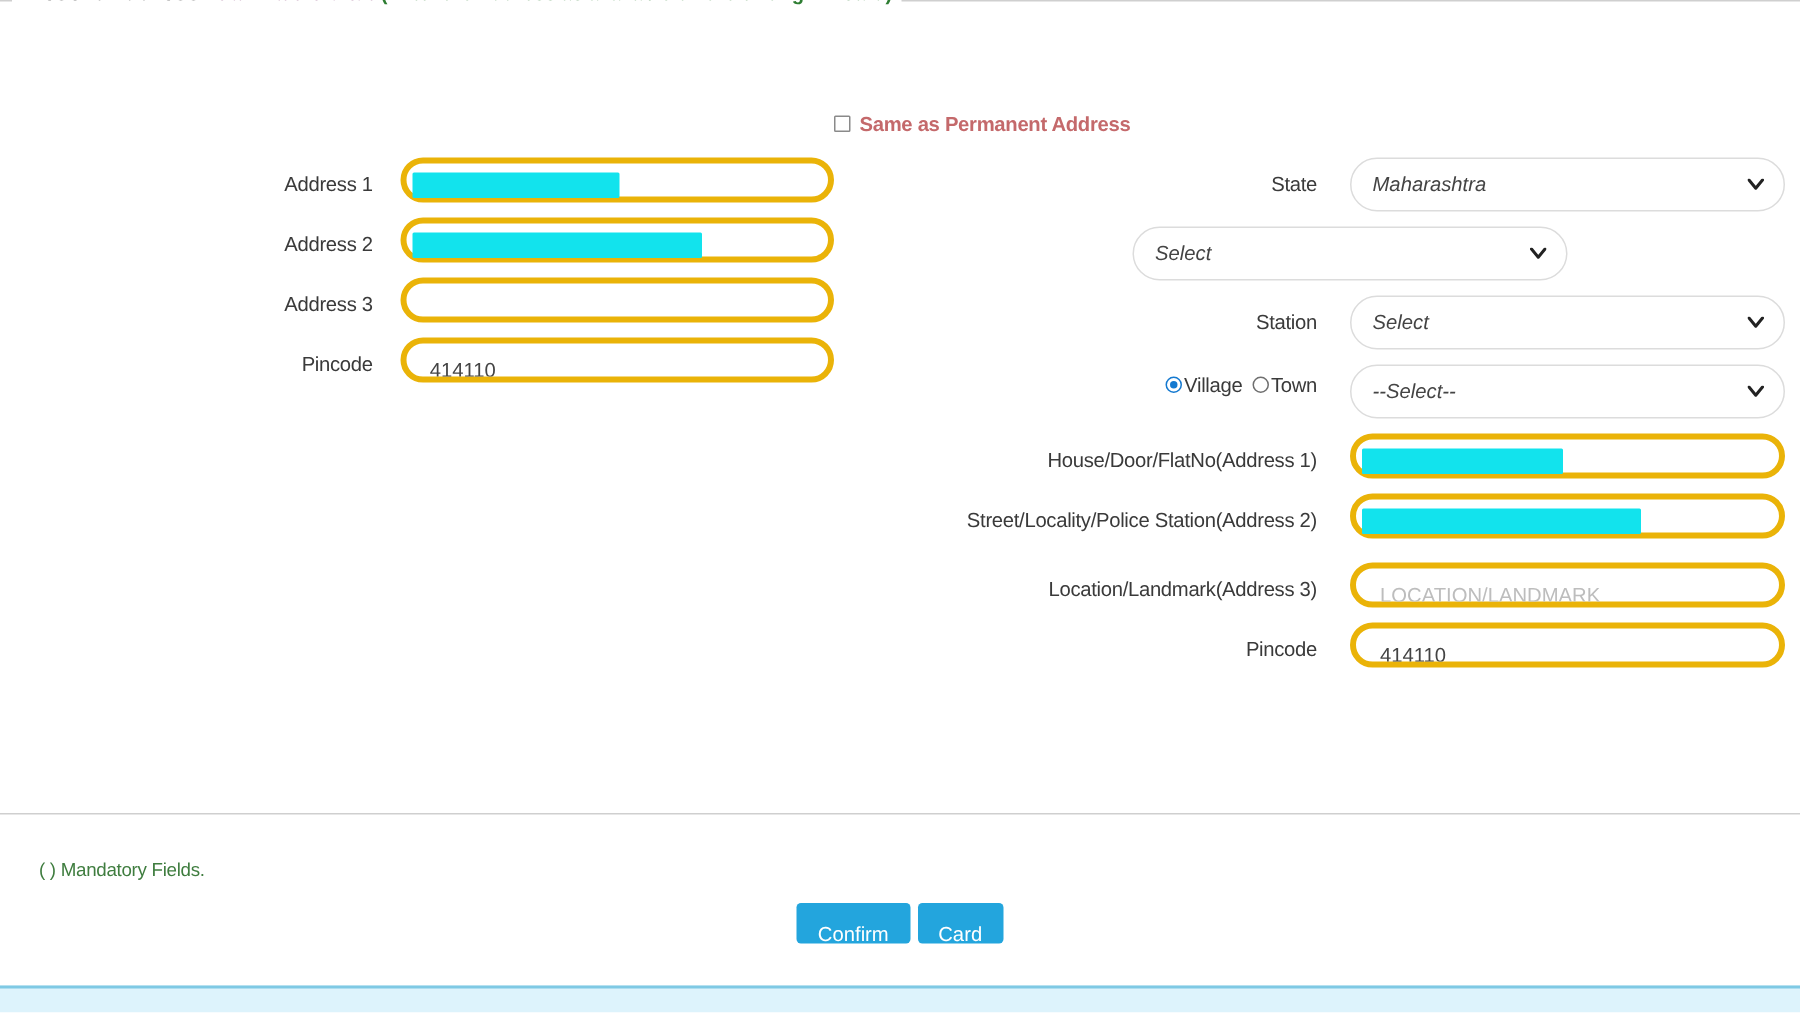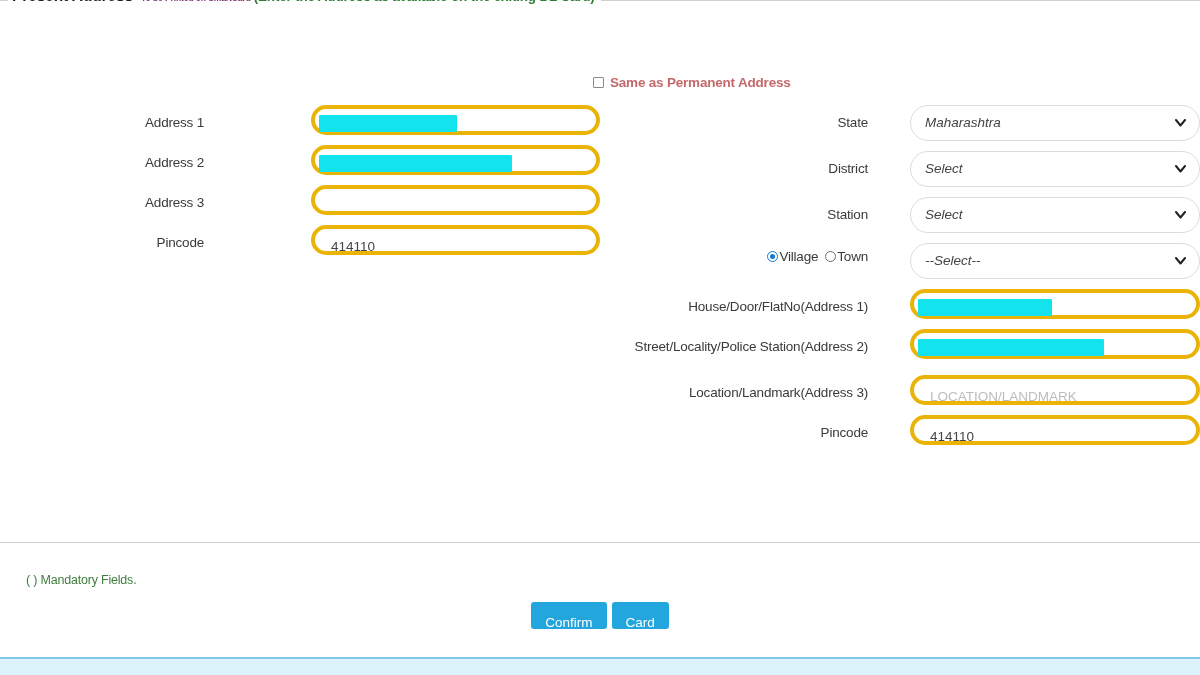--- a/index.html
+++ b/index.html
@@ -52,21 +52,21 @@
     font-size: 13.5px;
     font-weight: bold;
     color: #2e7d32;
     letter-spacing: -0.2px;
     margin-left: 3px;
   }
 
   
   .same-as {
     position: absolute;
-    left: 593px;
+    left: 556px;
     top: 74px;
     display: flex;
     align-items: center;
     gap: 6px;
     justify-content: space-between;
   }
   .chk {
     width: 11px;
     height: 11px;
     box-sizing: border-box;
@@ -85,21 +85,21 @@
   
   .col {
     position: absolute;
   }
   .col-left  { left: 0px;   top: 104px; width: 600px; }
   .col-right { left: 600px; top: 104px; width: 600px; }
 
   .row {
     display: flex;
     align-items: flex-start;
-    justify-content: space-between;
+    justify-content: center;
     margin-bottom: 10px;
   }
   .lbl {
     font-size: 13.5px;
     color: #3a3a3a;
     text-align: right;
     letter-spacing: -0.2px;
     line-height: 19px;
     padding-top: 8px;
     box-sizing: border-box;
@@ -301,21 +301,20 @@
           <span class="chev">
             <svg width="11" height="8" viewBox="0 0 11 8">
               <path d="M1 1 L5.5 6.5 L10 1" stroke="#222" stroke-width="2" fill="none" stroke-linecap="round" stroke-linejoin="round"></path>
             </svg>
           </span>
         </div>
       </div>
     </div>
 
     <div class="row">
-      <div class="lbl">District</div>
       <div class="ctrl">
         <div class="sel">
           <span>Select</span>
           <span class="chev">
             <svg width="11" height="8" viewBox="0 0 11 8">
               <path d="M1 1 L5.5 6.5 L10 1" stroke="#222" stroke-width="2" fill="none" stroke-linecap="round" stroke-linejoin="round"></path>
             </svg>
           </span>
         </div>
       </div>

